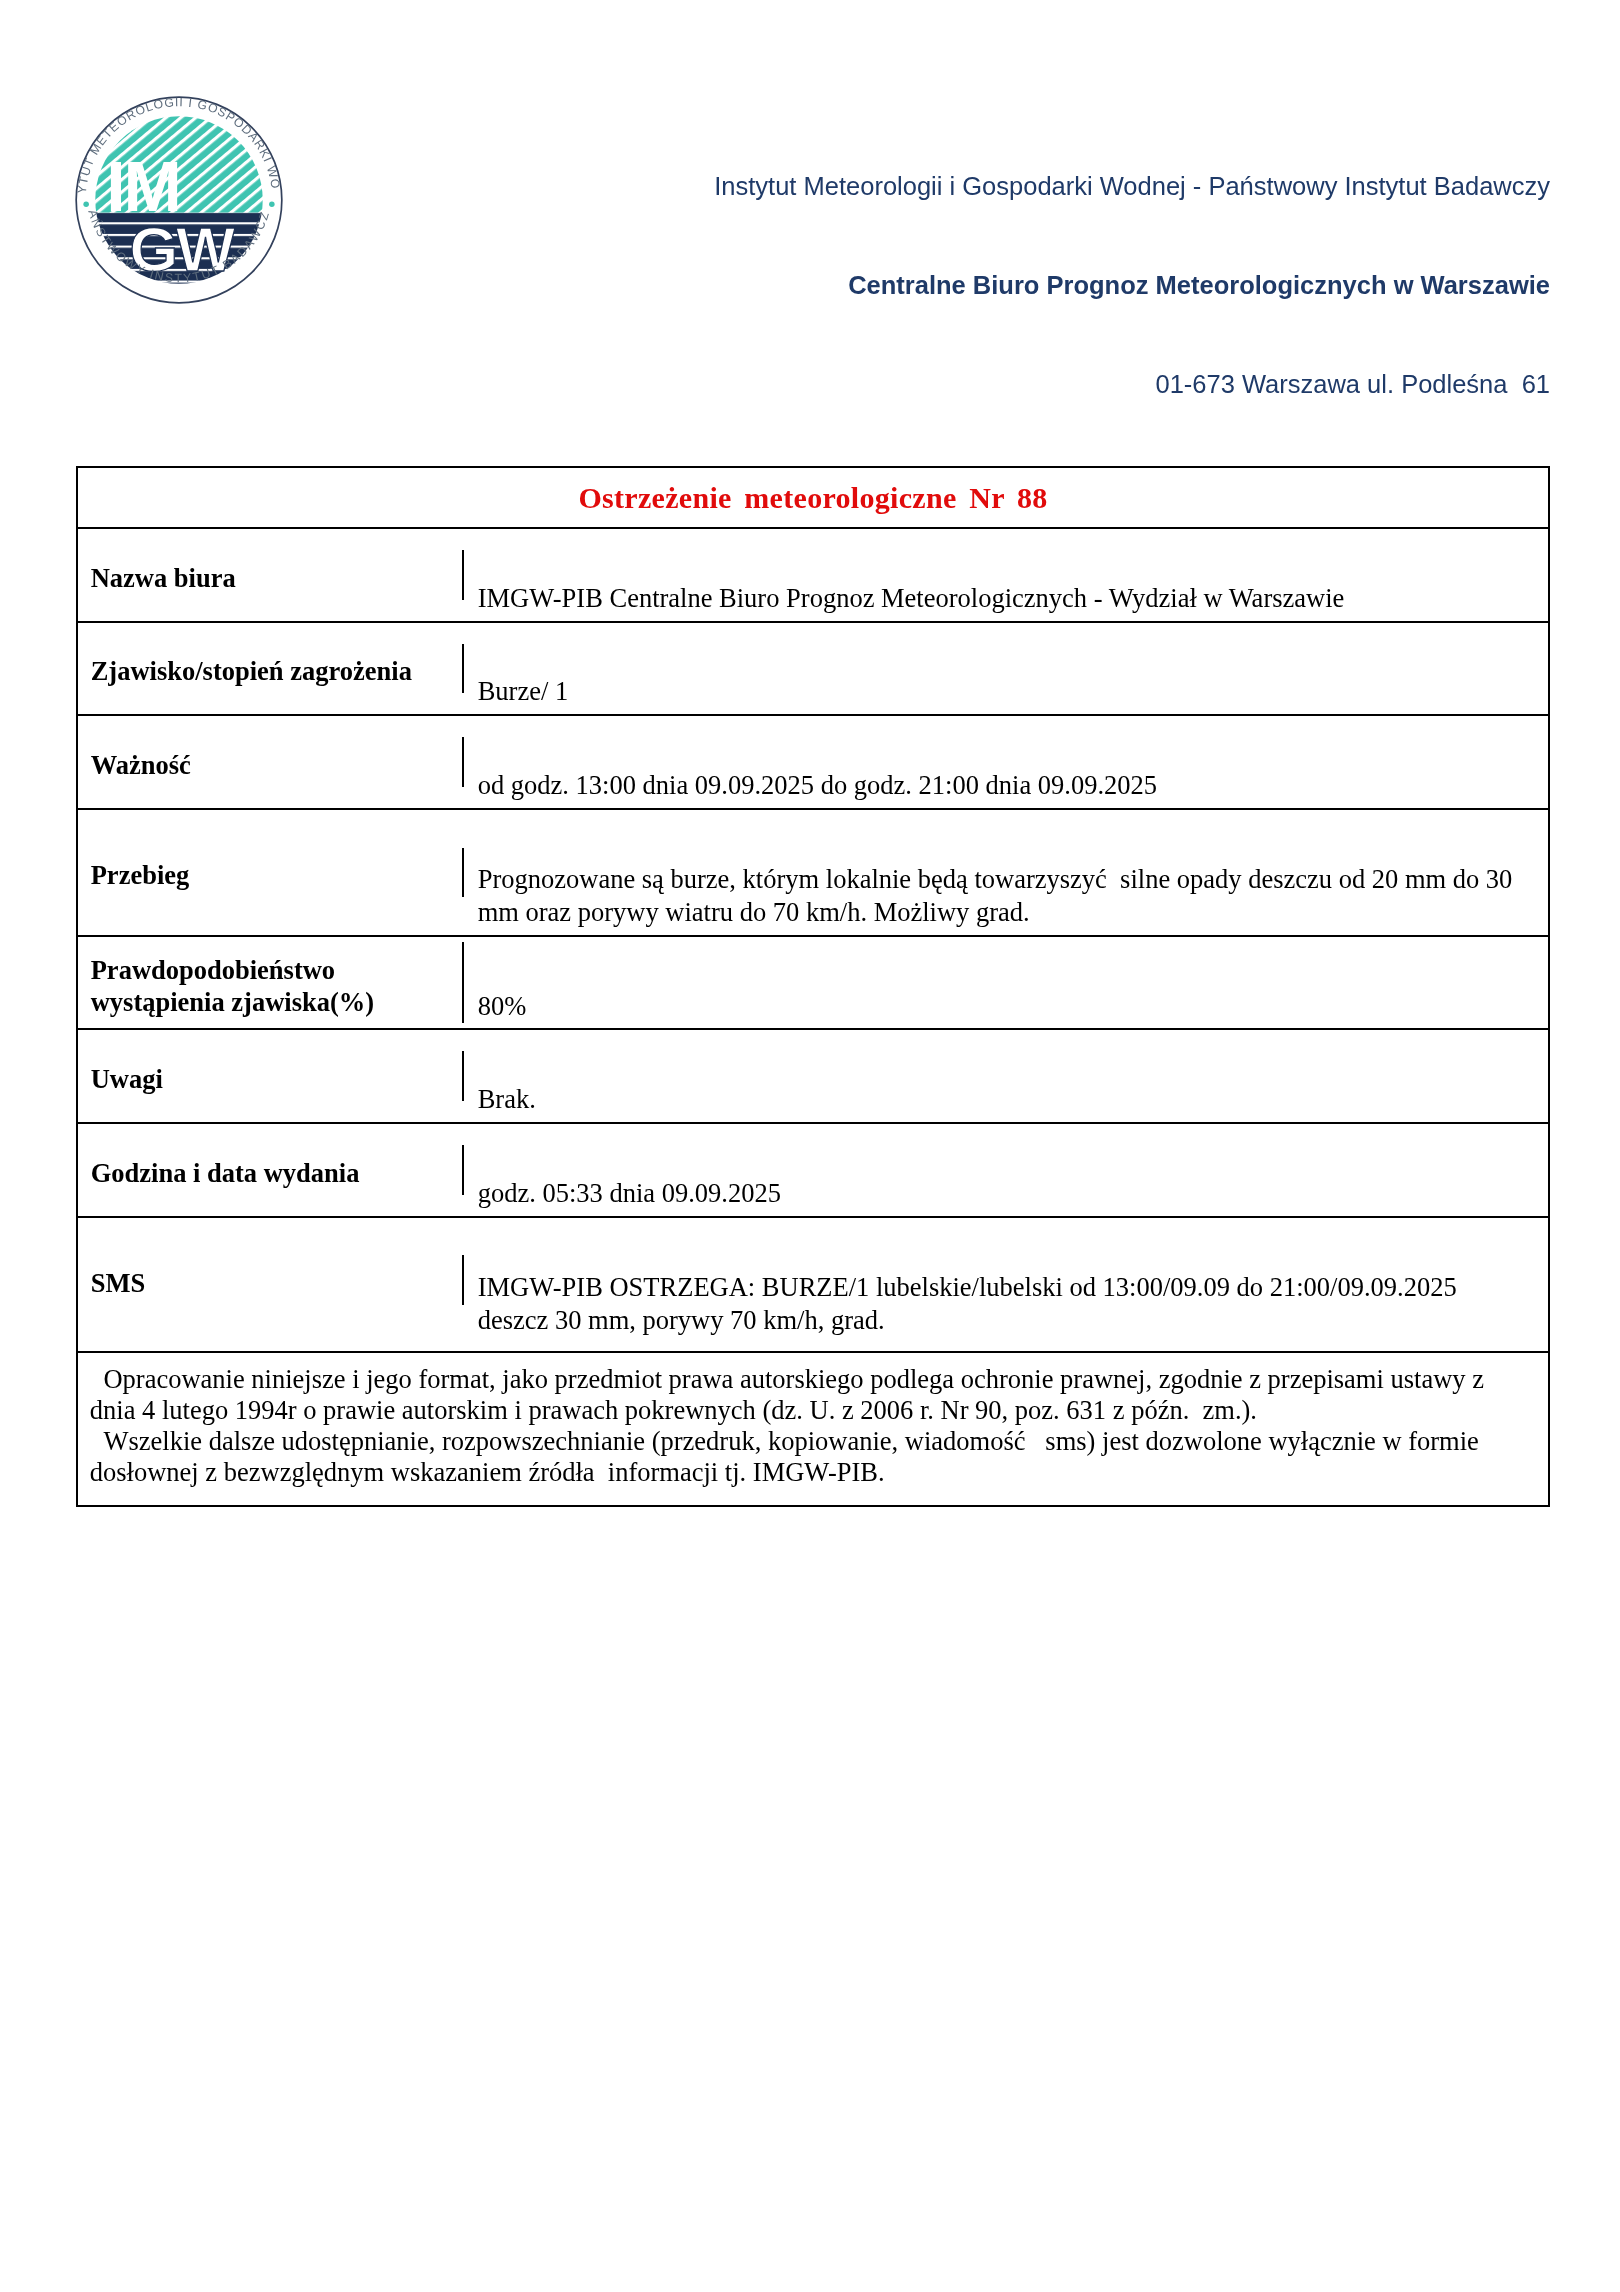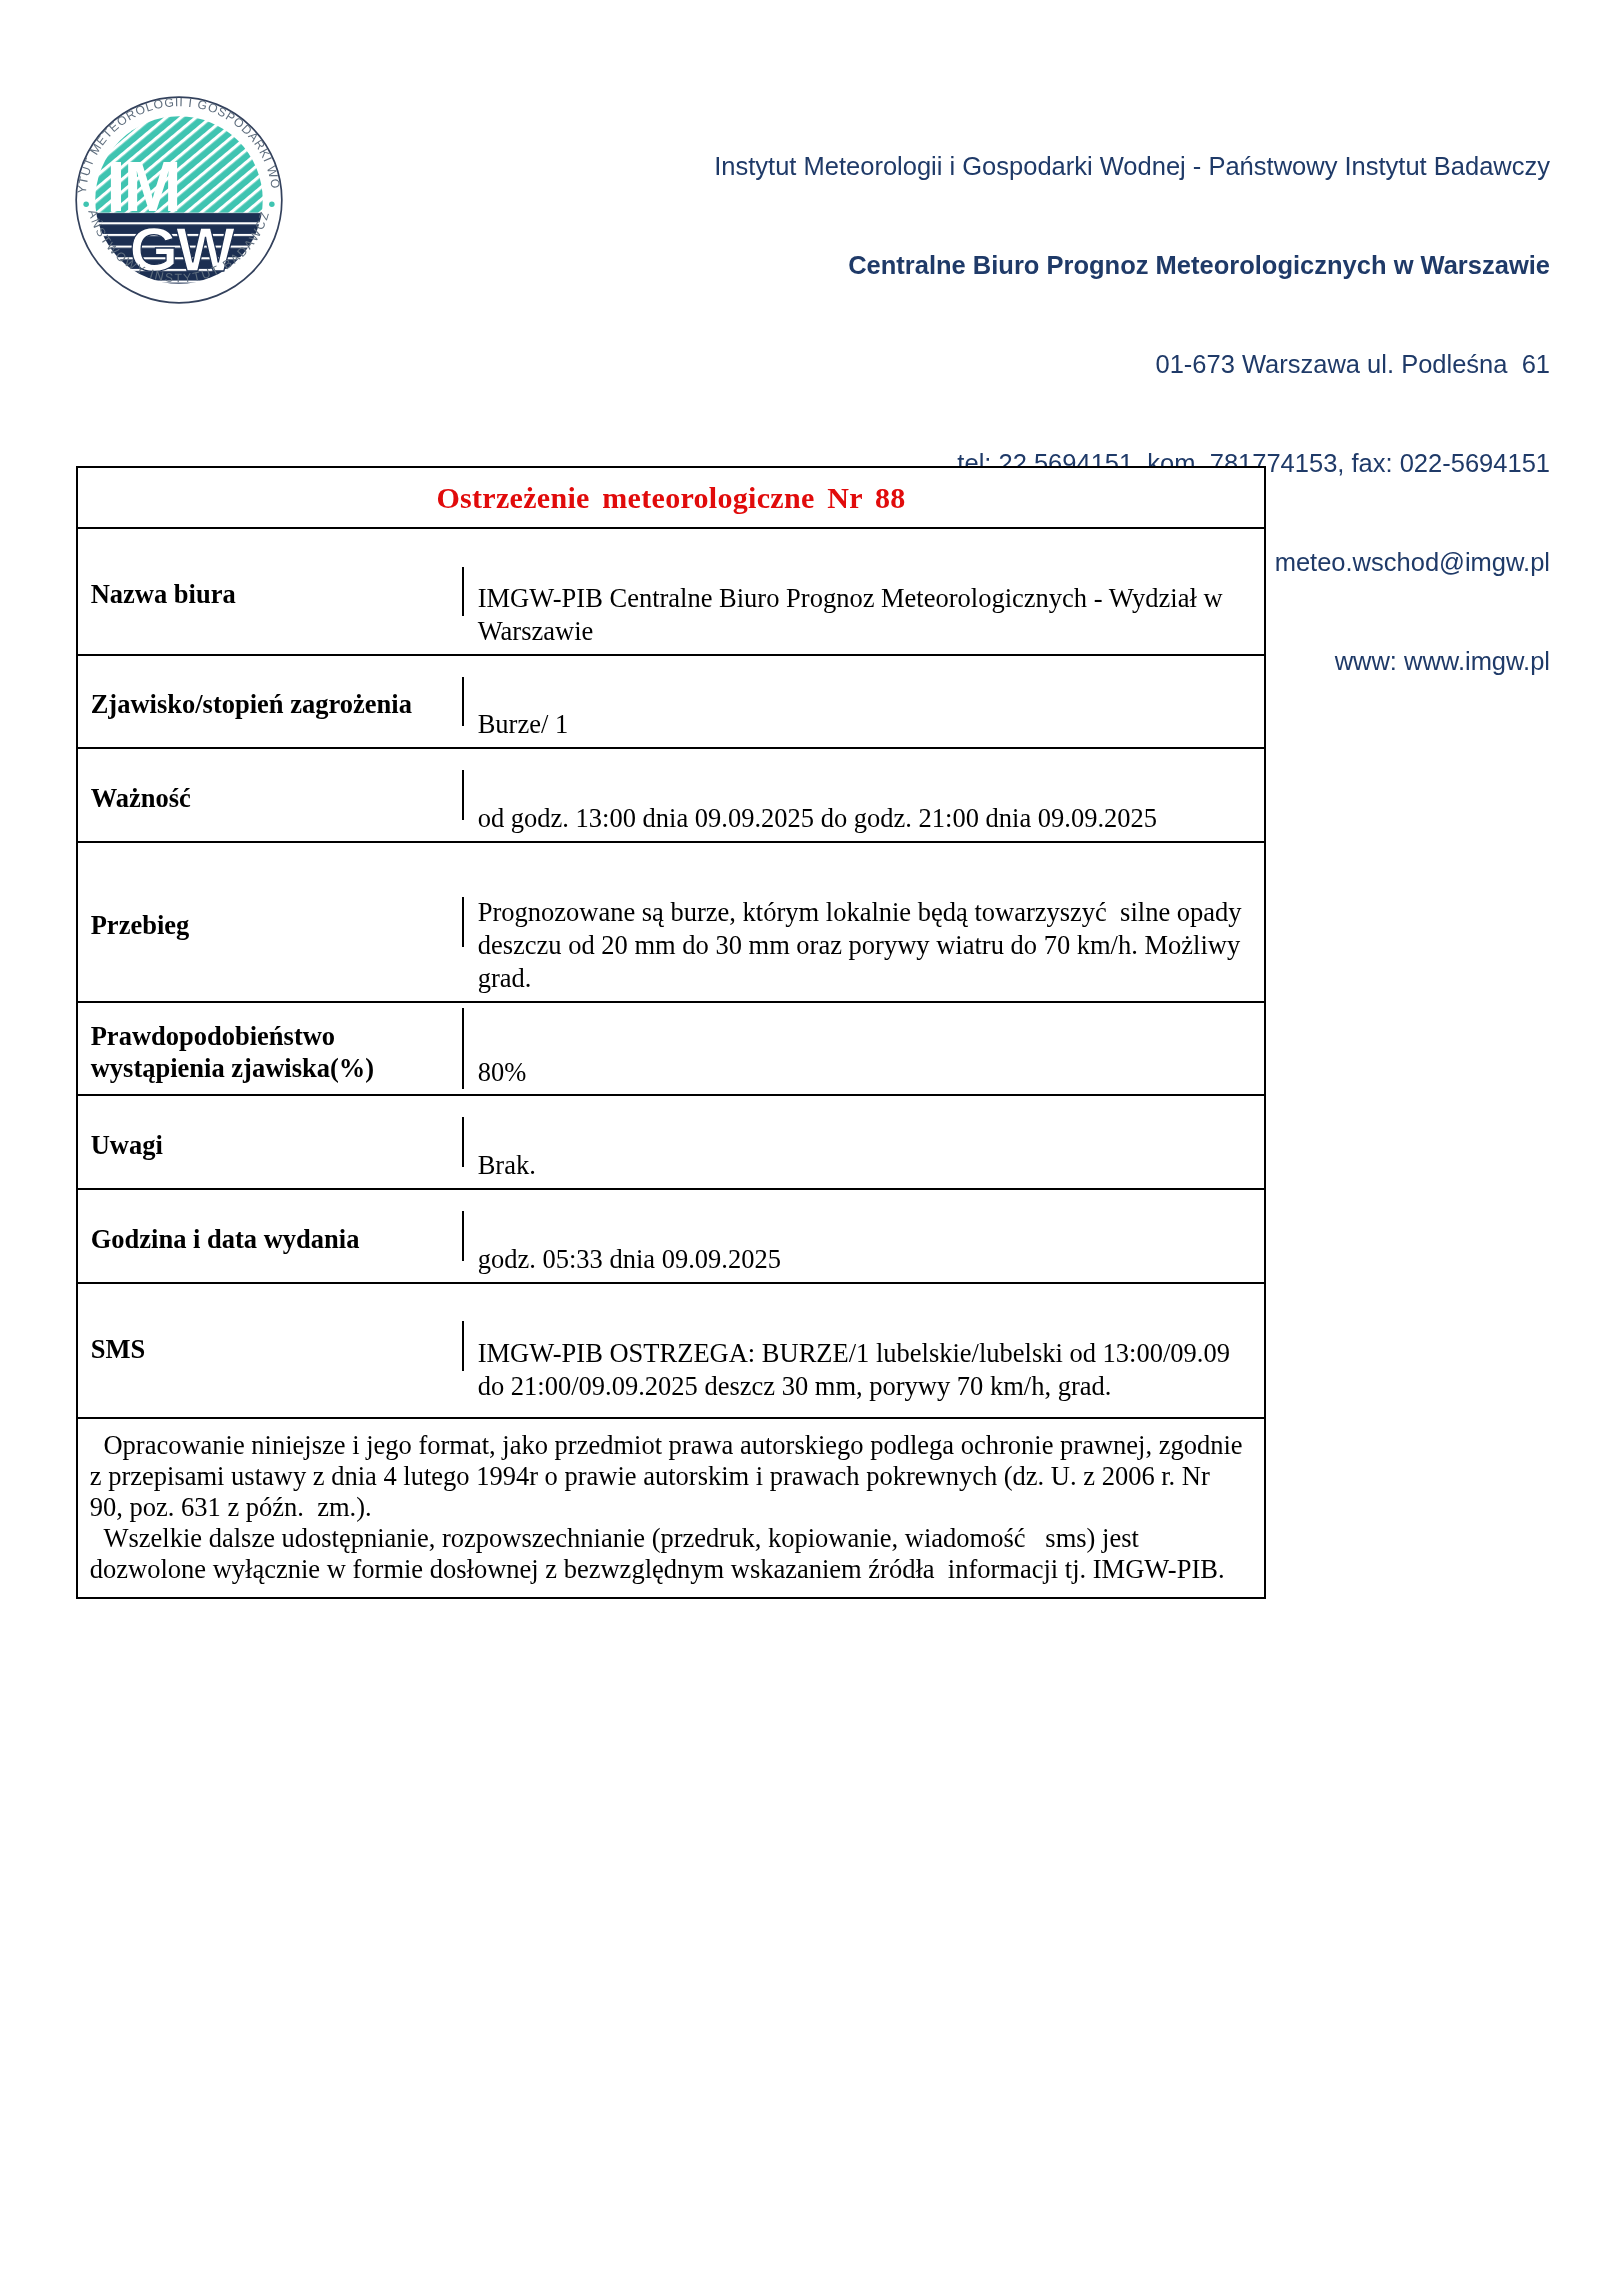--- a/index.html
+++ b/index.html
@@ -4,29 +4,29 @@
 <style>
   html,body { margin:0; padding:0; background:#fff; }
   .page {
     position:relative; width:1620px; height:2293px; background:#ffffff;
     font-family:"Liberation Serif", serif; color:#000; overflow:hidden;
   }
 
   
   .logo-wrap { position:absolute; left:73px; top:94px; width:212px; height:212px; }
   .contact {
-    position:absolute; top:84px; right:70px; text-align:right;
+    position:absolute; top:104px; right:70px; text-align:right;
     font-family:"Liberation Sans", sans-serif; font-size:25.5px; line-height:33px;
     color:#1f3a68; white-space:pre-wrap;
   }
   .contact .bold { font-weight:bold;text-align:right; }
 
   
   .warning-table {
-    position:absolute; left:76px; top:466px; width:1190px;
+    position:absolute; left:76px; top:466px; width:1474px;
     border:2px solid #000; box-sizing:border-box; background:#fff;
   }
   .title-row { min-height:59px; display:flex; align-items:center; justify-content:center; box-sizing:border-box; }
   .doc-title {
     color:#e10b0b; font-size:30px; font-weight:bold; word-spacing:4.9px; letter-spacing:0.3px;
   }
   .t-row { display:flex; border-top:2px solid #000; box-sizing:border-box; align-items:center; }
   .cell-label {
     flex:0 0 386px; width:386px; border-right:2px solid #000; box-sizing:border-box;
     padding:11.8px 13.7px 5.9px 12.7px; font-weight:bold; font-size:26.5px; line-height:32px;

